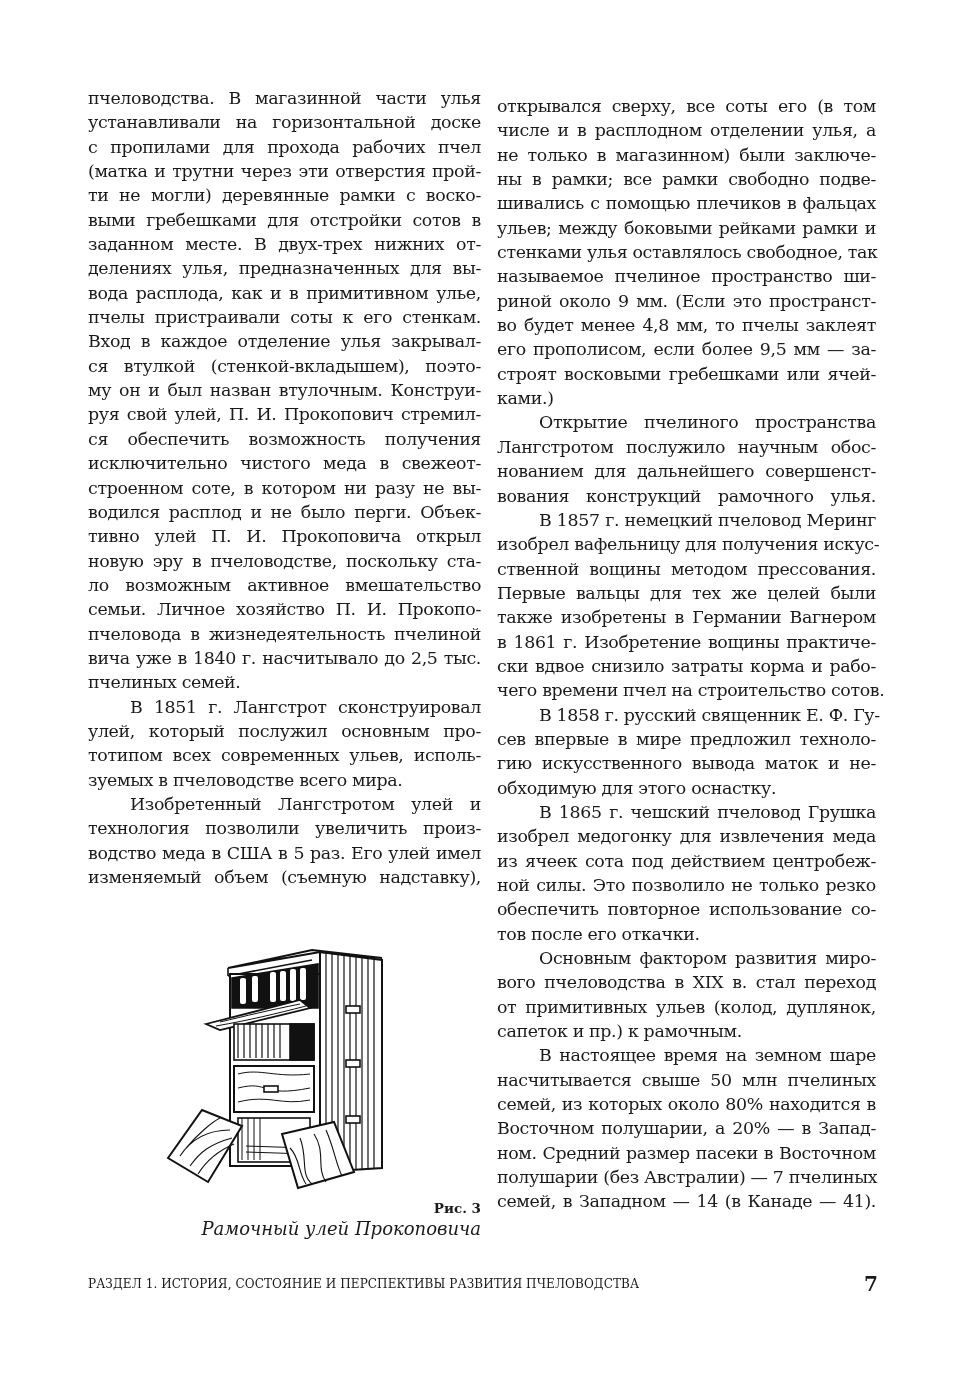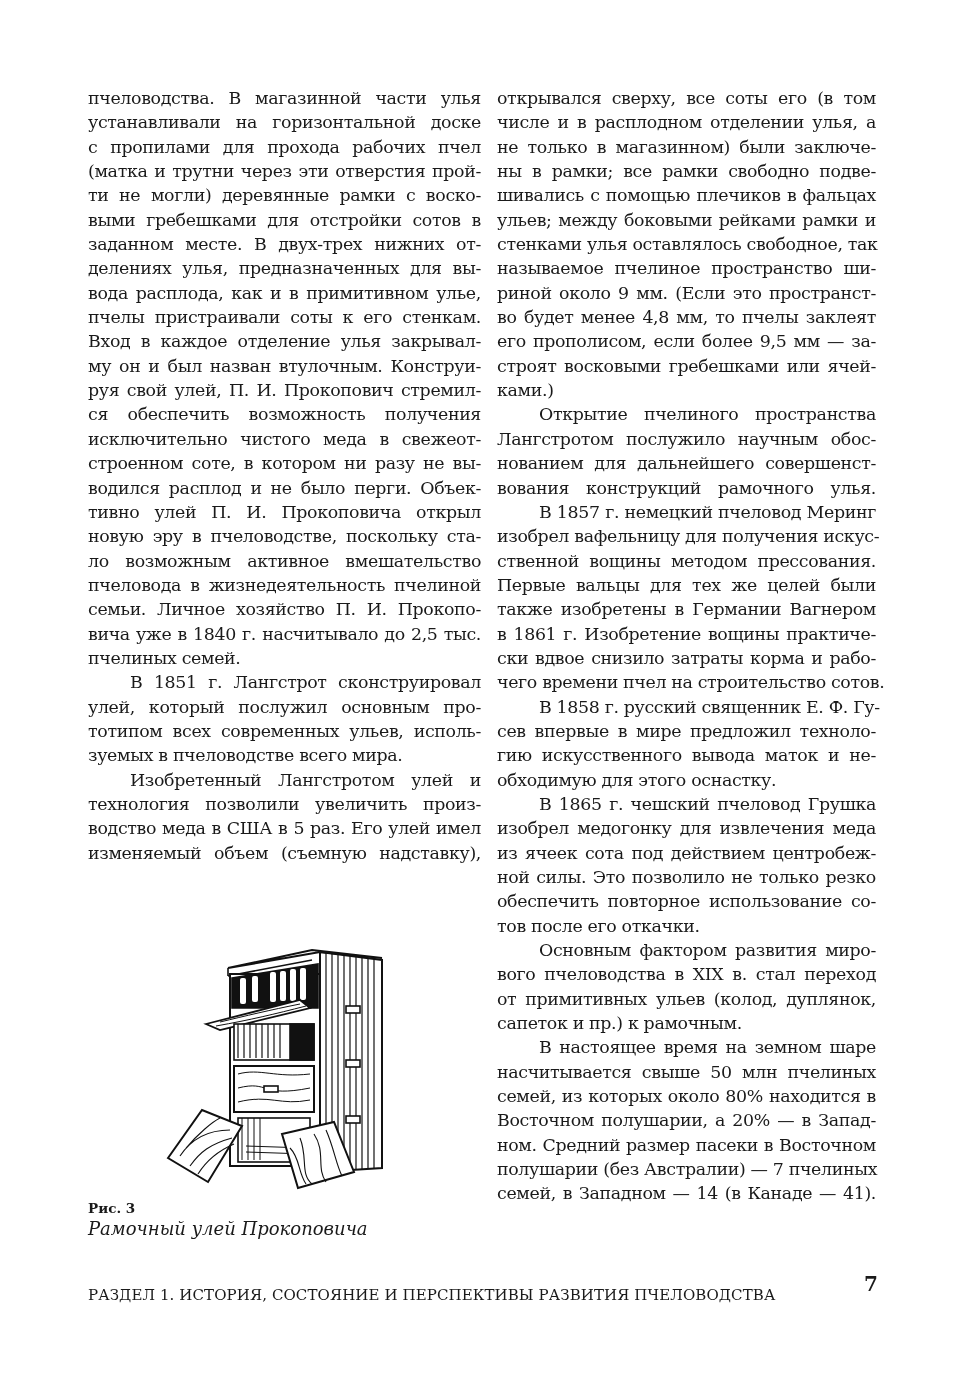--- a/index.html
+++ b/index.html
@@ -19,21 +19,21 @@
       position: absolute;
       left: 0; top: 0;
       width: 973px;
       height: 1388px;
     }
     .column {
       position: absolute;
       top: 86px;
     }
     .col-left { left: 88px; width: 393px; }
-    .col-right { left: 497px; width: 379px; }
+    .col-right { left: 497px; width: 379px; margin-top: 8px; }
     .line {
       display: block;
       height: 24.35px;
       line-height: 24.35px;
       font-size: 17.4px;
       text-align: justify;
       text-align-last: justify;
       white-space: nowrap;
       overflow: visible;
       letter-spacing: -0.35px;
@@ -48,40 +48,39 @@
       position: absolute;
       left: 150px;
       top: 938px;
       width: 280px;
       height: 252px;
     }
     .caption {
       position: absolute;
       left: 88px;
       width: 393px;
-      text-align: left;
+      text-align: right;
     }
     .caption-num {
       top: 1200px;
       font-weight: bold;
       font-size: 13.5px;
     }
     .caption-title {
       top: 1218px;
       font-style: italic;
       font-size: 18px;
     }
     .footer {
       position: absolute;
       top: 1277px;
       left: 88px;
-      font-size: 15px;
+      font-size: 12px;
       letter-spacing: 0.1px;
       font-family: "DejaVu Serif", "Liberation Serif", serif;
-      margin-top: 9px;
     }
     .page-number {
       position: absolute;
       top: 1272px;
       right: 95px;
       font-weight: bold;
       font-size: 20px;
     }
   </style>
 </head>
@@ -94,31 +93,32 @@
     <span class="line">устанавливали на горизонтальной доске</span>
     <span class="line">с пропилами для прохода рабочих пчел</span>
     <span class="line">(матка и трутни через эти отверстия прой-</span>
     <span class="line">ти не могли) деревянные рамки с воско-</span>
     <span class="line">выми гребешками для отстройки сотов в</span>
     <span class="line">заданном месте. В двух-трех нижних от-</span>
     <span class="line">делениях улья, предназначенных для вы-</span>
     <span class="line">вода расплода, как и в примитивном улье,</span>
     <span class="line">пчелы пристраивали соты к его стенкам.</span>
     <span class="line">Вход в каждое отделение улья закрывал-</span>
+    <span class="line">ся втулкой (стенкой-вкладышем), поэто-</span>
     <span class="line">му он и был назван втулочным. Конструи-</span>
     <span class="line">руя свой улей, П. И. Прокопович стремил-</span>
     <span class="line">ся обеспечить возможность получения</span>
     <span class="line">исключительно чистого меда в свежеот-</span>
     <span class="line">строенном соте, в котором ни разу не вы-</span>
     <span class="line">водился расплод и не было перги. Объек-</span>
     <span class="line">тивно улей П. И. Прокоповича открыл</span>
     <span class="line">новую эру в пчеловодстве, поскольку ста-</span>
     <span class="line">ло возможным активное вмешательство</span>
+    <span class="line">семьи. Личное хозяйство П. И. Прокопо-</span>
     <span class="line">пчеловода в жизнедеятельность пчелиной</span>
-    <span class="line">семьи. Личное хозяйство П. И. Прокопо-</span>
     <span class="line">вича уже в 1840 г. насчитывало до 2,5 тыс.</span>
     <span class="line last">пчелиных семей.</span>
     <span class="line indent">В 1851 г. Лангстрот сконструировал</span>
     <span class="line">улей, который послужил основным про-</span>
     <span class="line">тотипом всех современных ульев, исполь-</span>
     <span class="line last">зуемых в пчеловодстве всего мира.</span>
     <span class="line indent">Изобретенный Лангстротом улей и</span>
     <span class="line">технология позволили увеличить произ-</span>
     <span class="line">водство меда в США в 5 раз. Его улей имел</span>
     <span class="line">изменяемый объем (съемную надставку),</span>

